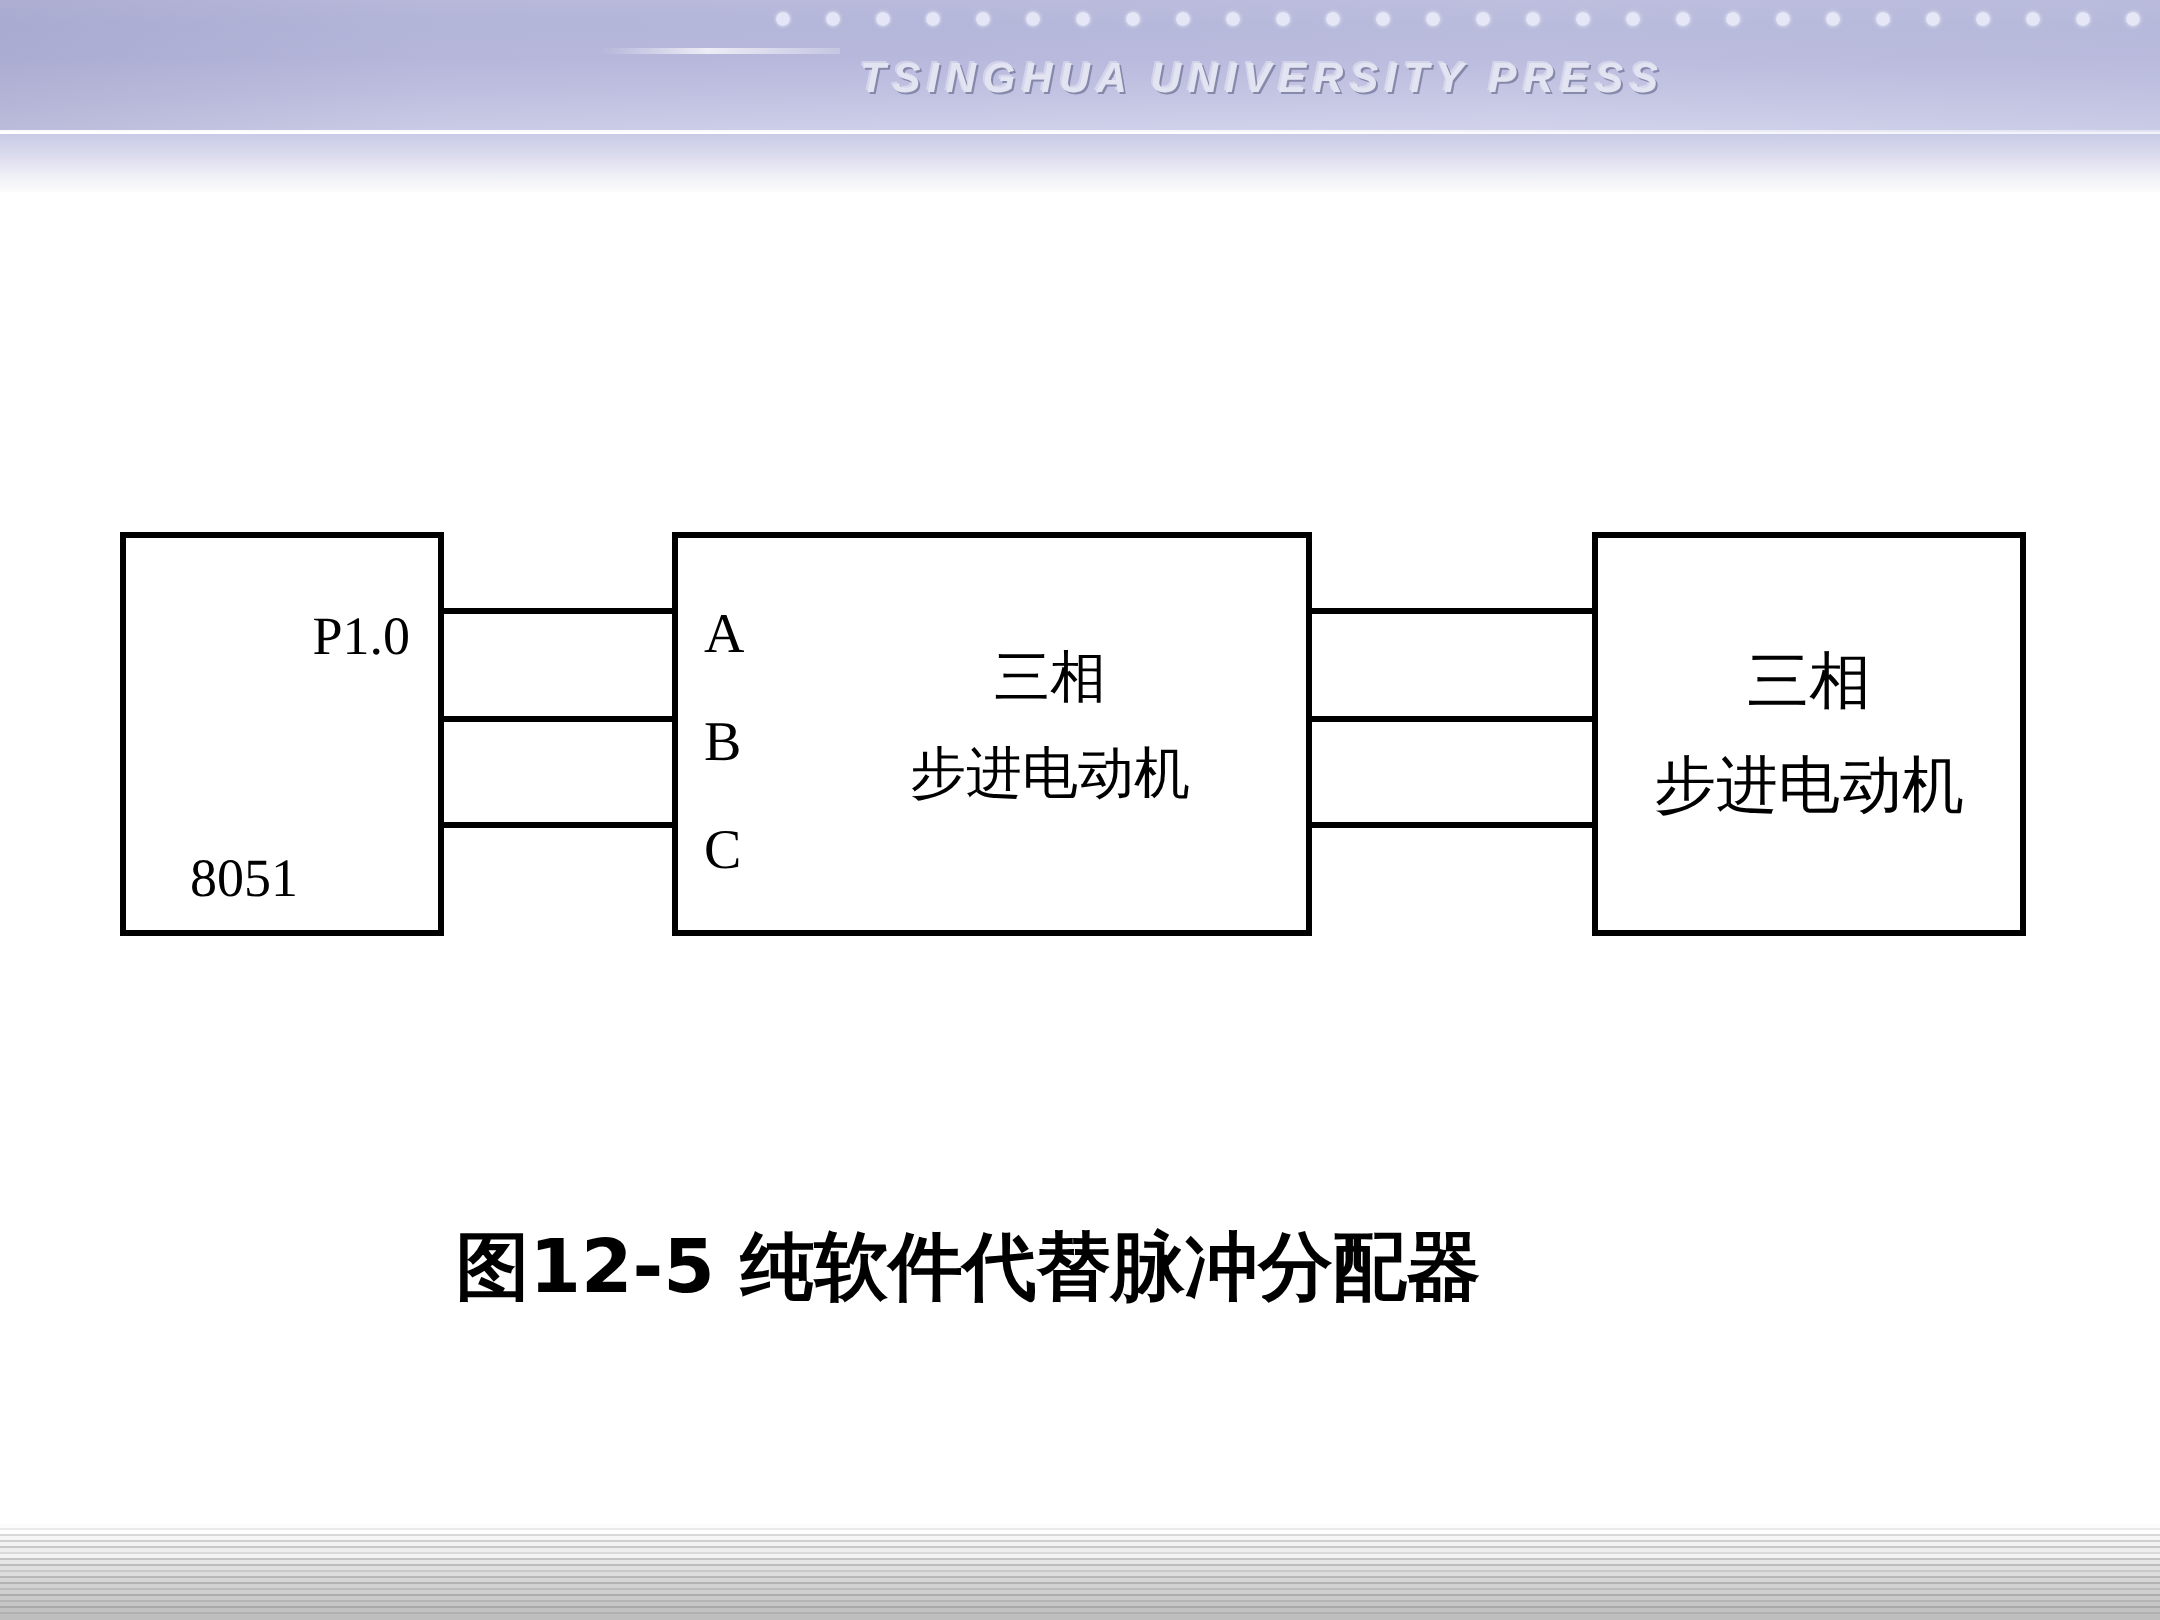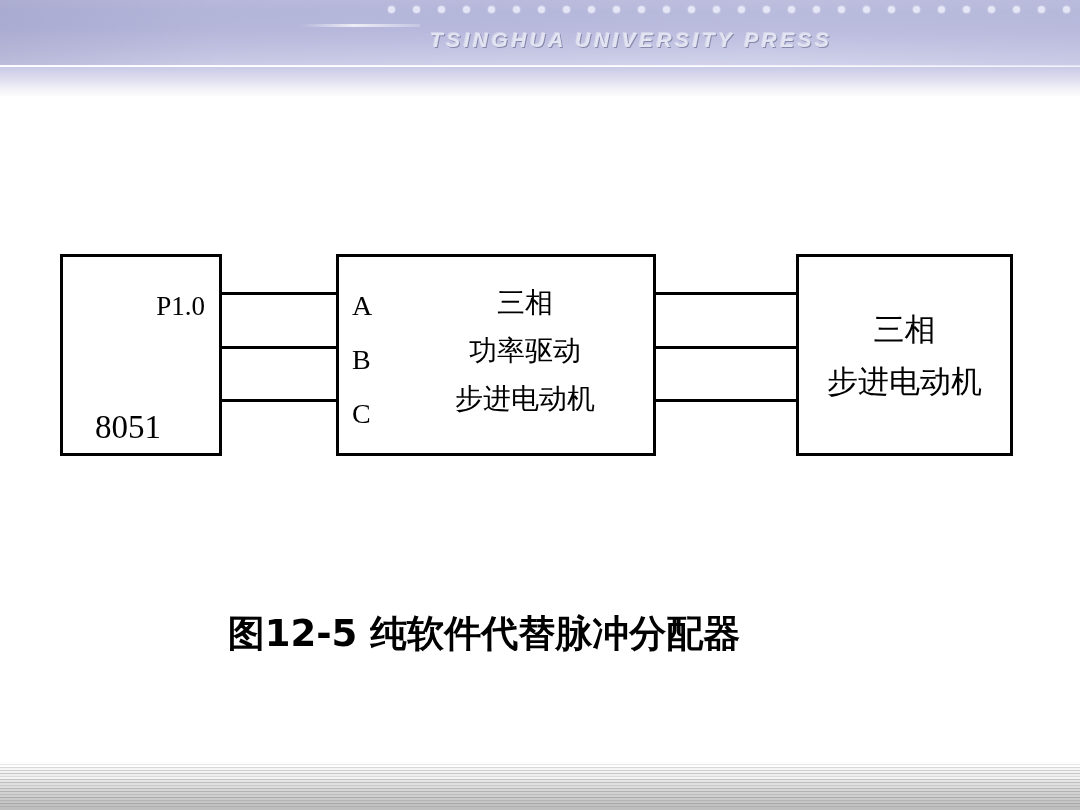--- a/index.html
+++ b/index.html
@@ -140,21 +140,21 @@
     background: linear-gradient(90deg,
         rgba(255,255,255,0.0) 0%,
         rgba(255,255,255,0.75) 45%,
         rgba(255,255,255,0.2) 100%);
   }
 
   
   .diagram {
     position: absolute;
     left: 0;
-    top: 0;
+    top: 12px;
     width: 1080px;
     height: 700px;
   }
   .node {
     position: absolute;
     border: 3px solid #000000;
     background: #ffffff;
     box-sizing: border-box;
   }
   #node-mcu     { left: 60px;  top: 254px; width: 162px; height: 202px; }
@@ -168,21 +168,21 @@
     width: 100px;
     text-align: right;
     font-size: 27px;
     line-height: 54px;
     color: #000;
   }
   .mcu-name {
     position: absolute;
     left: 32px;
     bottom: 6px;
-    font-size: 33px;
+    font-size: 27px;
     line-height: 40px;
     color: #000;
   }
   .abc-col {
     position: absolute;
     left: 13px;
     top: 22px;
     width: 40px;
     text-align: left;
     font-size: 28px;
@@ -305,21 +305,20 @@
   </div>
 
   <div class="node" id="node-driver">
     <div class="abc-col">
       <div>A</div>
       <div>B</div>
       <div>C</div>
     </div>
     <div class="node-body">
       <div class="line">三相</div>
-      <div class="line">功率驱动</div>
       <div class="line">步进电动机</div>
     </div>
   </div>
 
   <div class="node" id="node-motor">
     <div class="node-body">
       <div class="line">三相</div>
       <div class="line">步进电动机</div>
     </div>
   </div>

